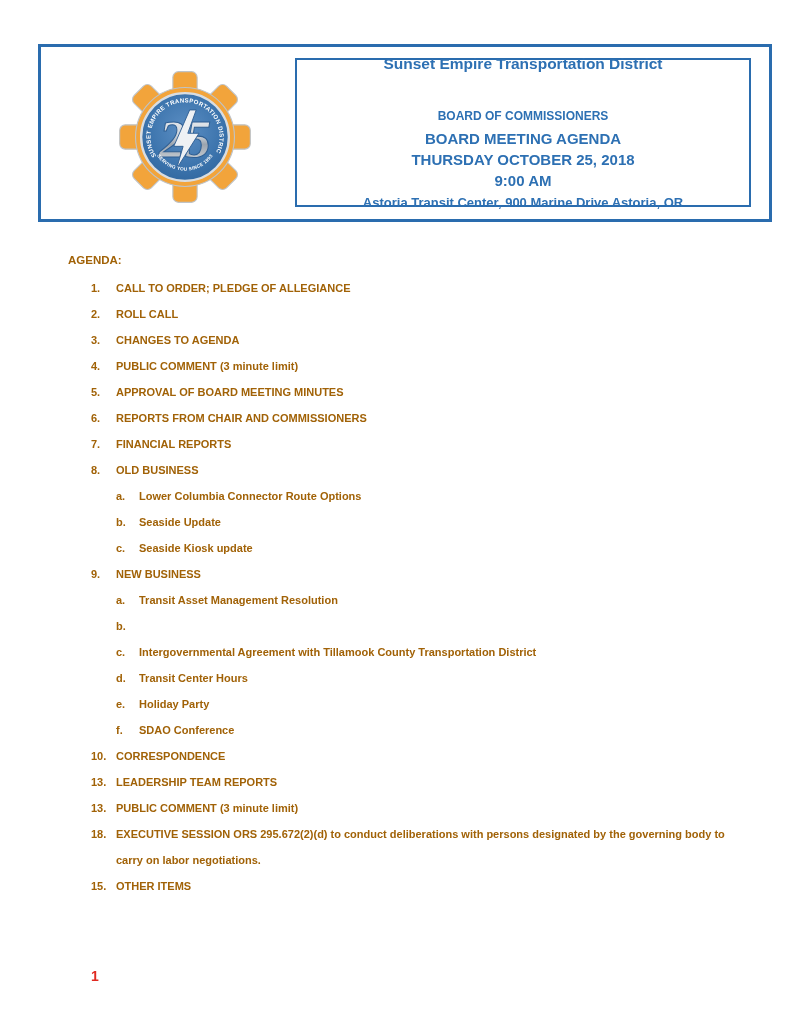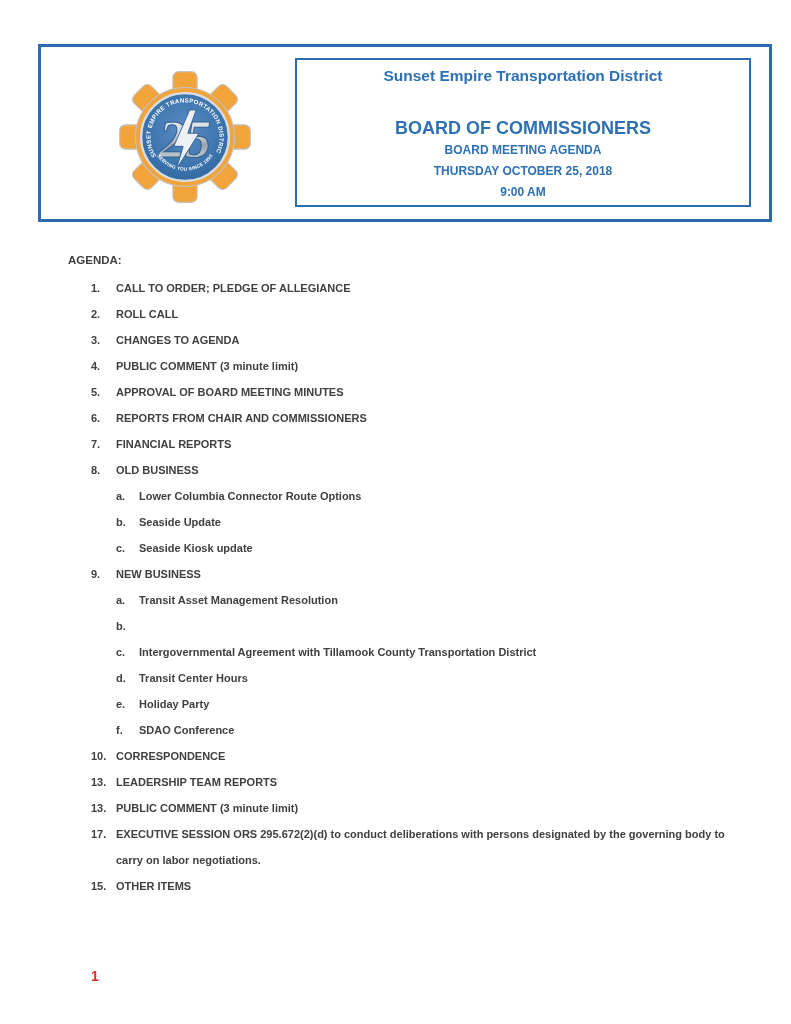--- a/index.html
+++ b/index.html
@@ -25,27 +25,27 @@
     position:absolute;left:254px;top:11px;
     width:452px;height:145px;
     border:2px solid #2a6cae;
     display:flex;flex-direction:column;
     justify-content:center;align-items:center;
     text-align:center;
     color:#2d70b3;
     font-weight:bold;
   }
   .h-line1{font-size:15.5px;line-height:26px;}
-  .h-line2{font-size:18px;line-height:24px;margin-top:27px;}
-  .h-line3,.h-line4,.h-line5{font-size:12px;line-height:21px;}
+  .h-line2{font-size:12px;line-height:24px;margin-top:27px;}
+  .h-line3,.h-line4,.h-line5{font-size:15px;line-height:21px;}
   .h-line6{font-size:13px;line-height:24px;}
   
   .agenda{
     position:absolute;left:68px;top:247px;width:668px;
-    color:#404040;font-weight:bold;
+    color:#a16207;font-weight:bold;
   }
   .agenda-label{font-size:11.5px;line-height:26px;margin-bottom:2px;}
   .agenda-row{display:flex;line-height:26px;font-size:11px;}
   .agenda-row .marker{flex:0 0 25px;}
   .agenda-row.lvl1 .marker{margin-left:23px;}
   .agenda-row.lvl2 .marker{margin-left:48px;flex-basis:23px;}
   .agenda-row .itext{flex:1 1 auto;}
   
   .page-number{
     position:absolute;left:91px;top:968px;
@@ -100,20 +100,21 @@
         </text>
       </svg>
     </div>
 
     <div class="header-inner">
       <div class="h-line1">Sunset Empire Transportation District</div>
       <div class="h-line2">BOARD OF COMMISSIONERS</div>
       <div class="h-line3">BOARD MEETING AGENDA</div>
       <div class="h-line4">THURSDAY OCTOBER 25, 2018</div>
       <div class="h-line5">9:00 AM</div>
+      <div class="h-line6">Astoria Transit Center, 900 Marine Drive Astoria, OR</div>
     </div>
   </div>
 
   <div class="agenda">
     <div class="agenda-label">AGENDA:</div>
     <div id="agenda-list">
         <div class="agenda-row lvl1">
           <span class="marker">1.</span>
           <span class="itext">CALL TO ORDER; PLEDGE OF ALLEGIANCE</span>
         </div>
@@ -190,21 +191,21 @@
         </div>
         <div class="agenda-row lvl1">
           <span class="marker">13.</span>
           <span class="itext">LEADERSHIP TEAM REPORTS</span>
         </div>
         <div class="agenda-row lvl1">
           <span class="marker">13.</span>
           <span class="itext">PUBLIC COMMENT (3 minute limit)</span>
         </div>
         <div class="agenda-row lvl1">
-          <span class="marker">17.</span>
+          <span class="marker">18.</span>
           <span class="itext">EXECUTIVE SESSION ORS 295.672(2)(d) to conduct deliberations with persons designated by the governing body to carry on labor negotiations.</span>
         </div>
         <div class="agenda-row lvl1">
           <span class="marker">15.</span>
           <span class="itext">OTHER ITEMS</span>
         </div>
       </div>
   </div>
 
   <div class="page-number">1</div>

